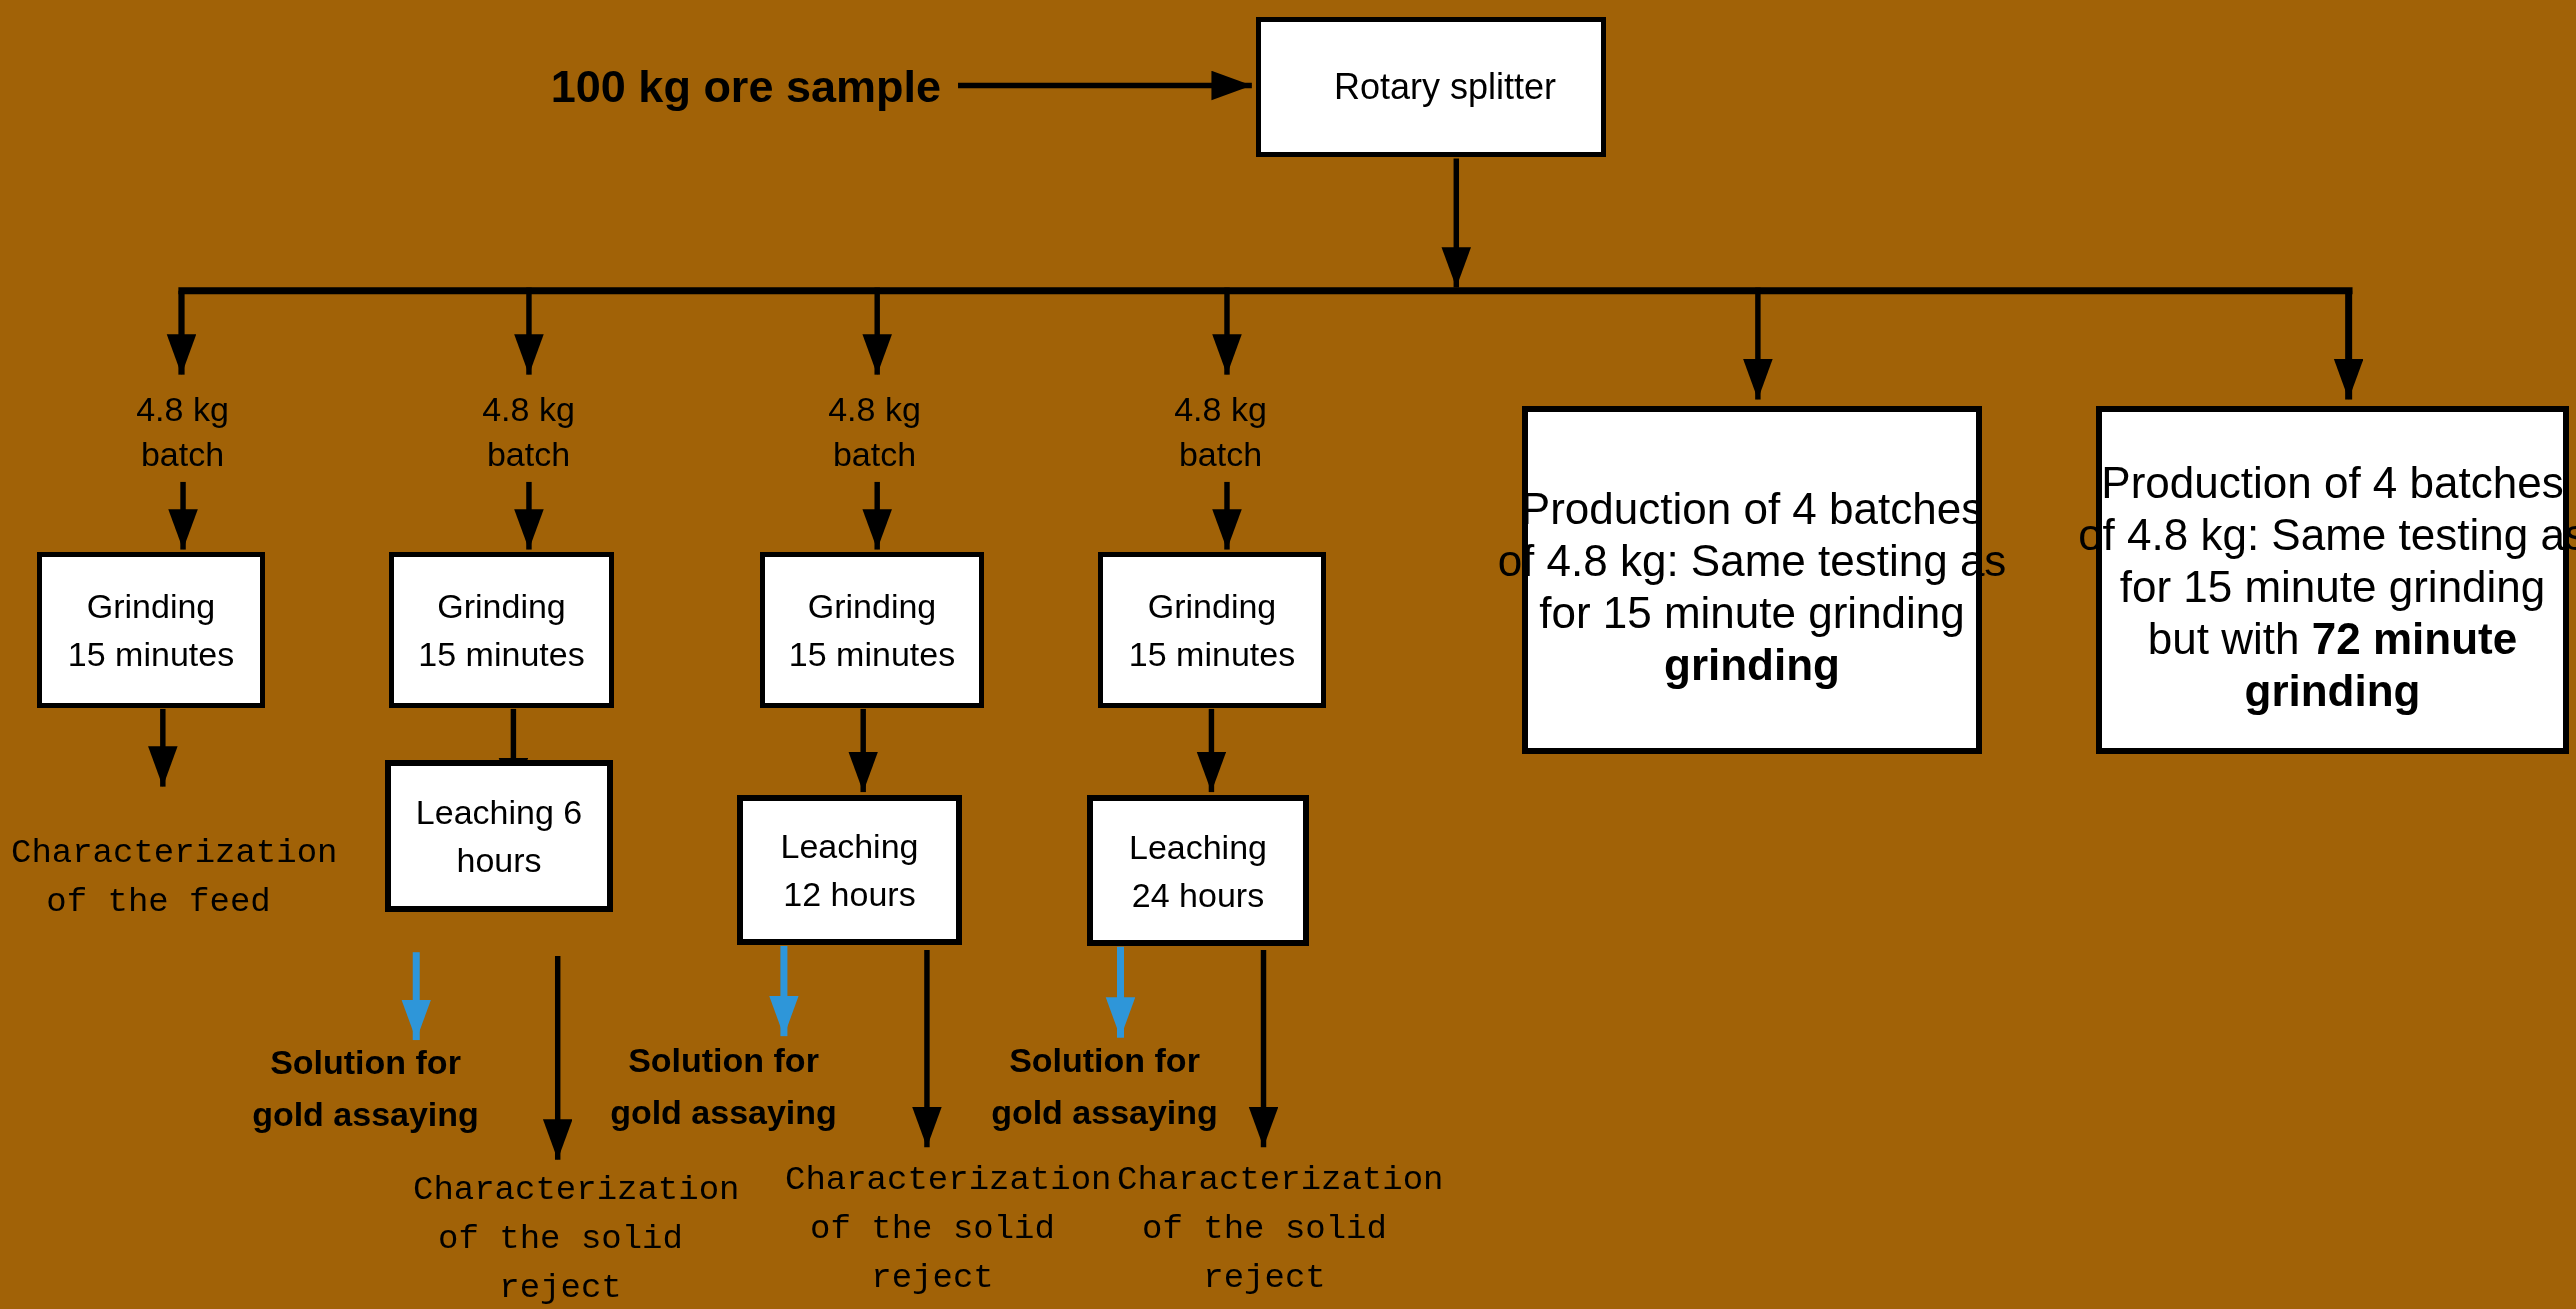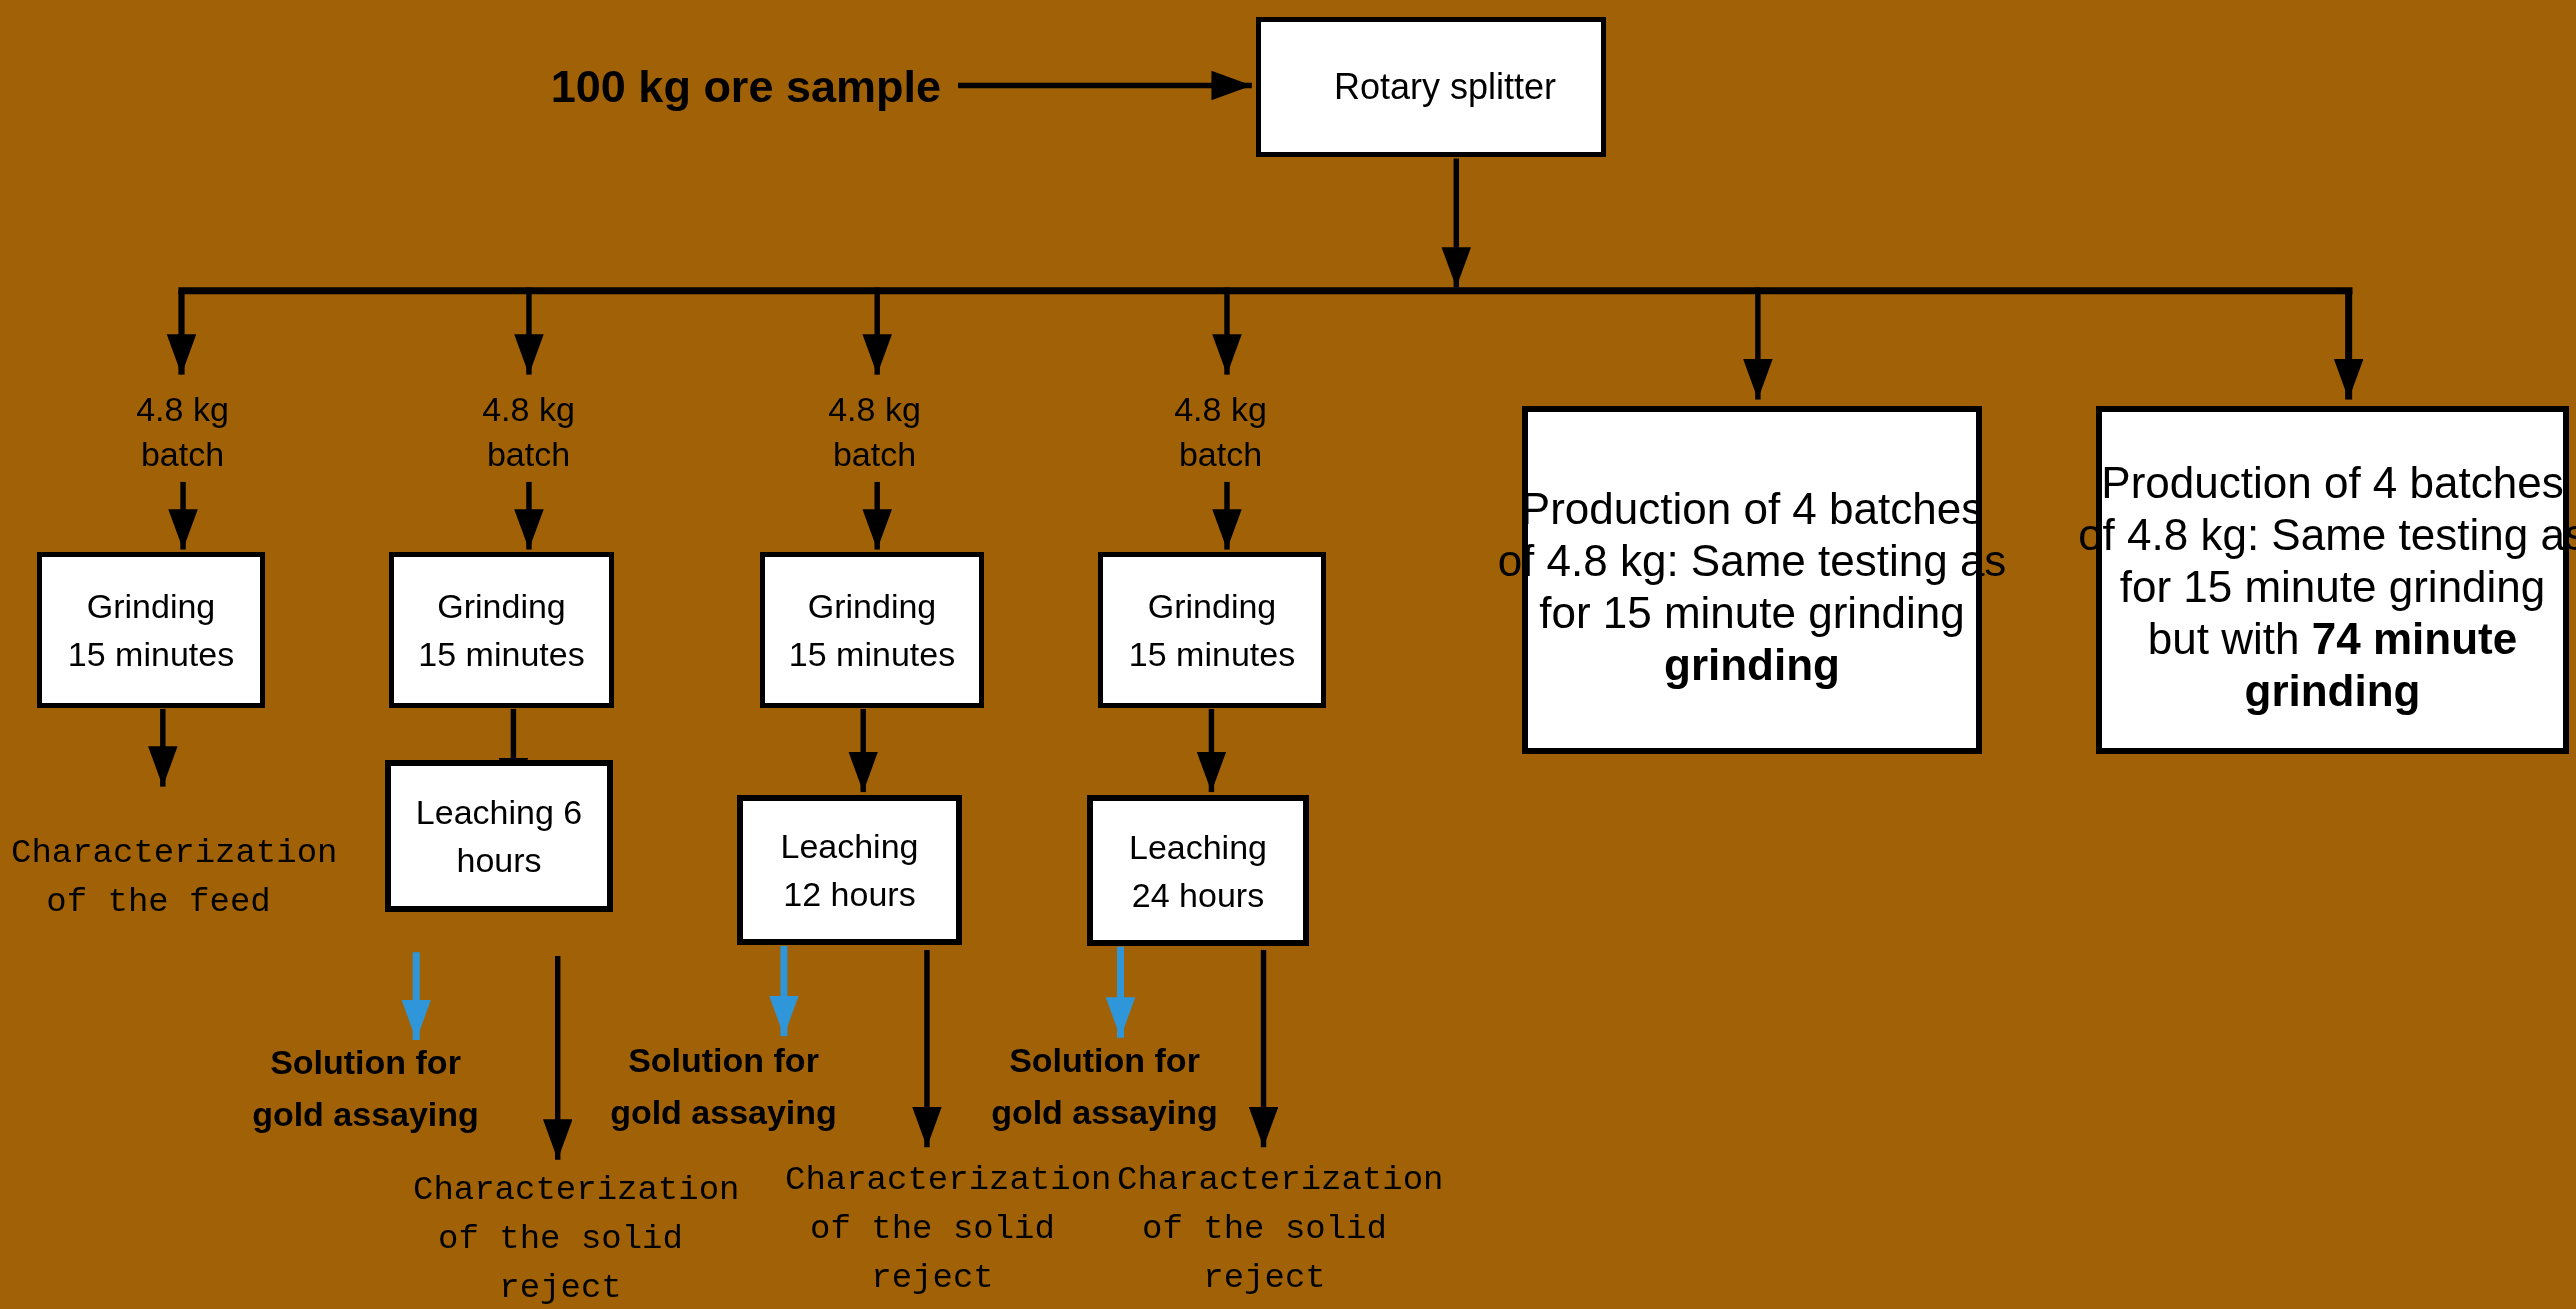--- a/index.html
+++ b/index.html
@@ -179,18 +179,18 @@
   <div class="box thick prod" style="left:1522px;top:406px;width:460px;height:348px;">
     <div class="pline"><span>Production of 4 batches</span><span class="b"></span></div>
     <div class="pline"><span>of 4.8 kg: Same testing as</span><span class="b"></span></div>
     <div class="pline"><span>for 15 minute grinding</span><span class="b"></span></div>
     <div class="pline"><span></span><span class="b">grinding</span></div>
   </div>
   <div class="box thick prod" style="left:2096px;top:406px;width:473px;height:348px;">
     <div class="pline"><span>Production of 4 batches</span><span class="b"></span></div>
     <div class="pline"><span>of 4.8 kg: Same testing as</span><span class="b"></span></div>
     <div class="pline"><span>for 15 minute grinding</span><span class="b"></span></div>
-    <div class="pline"><span>but with </span><span class="b">74 minute</span></div>
+    <div class="pline"><span>but with </span><span class="b">72 minute</span></div>
     <div class="pline"><span></span><span class="b">grinding</span></div>
   </div>
 
 </div>
 
 
 </body></html>

